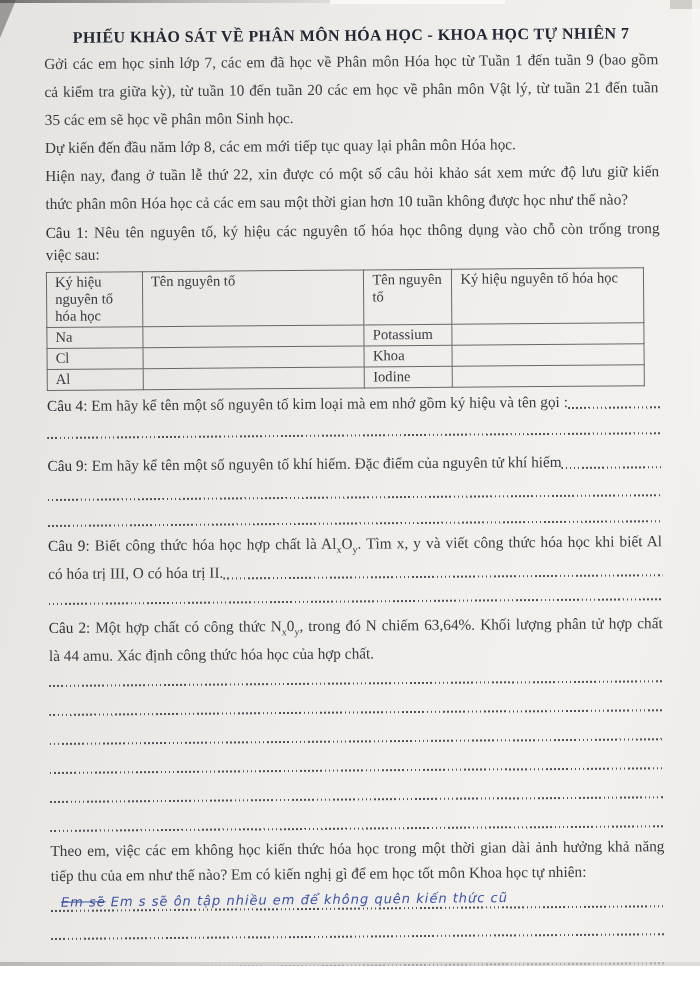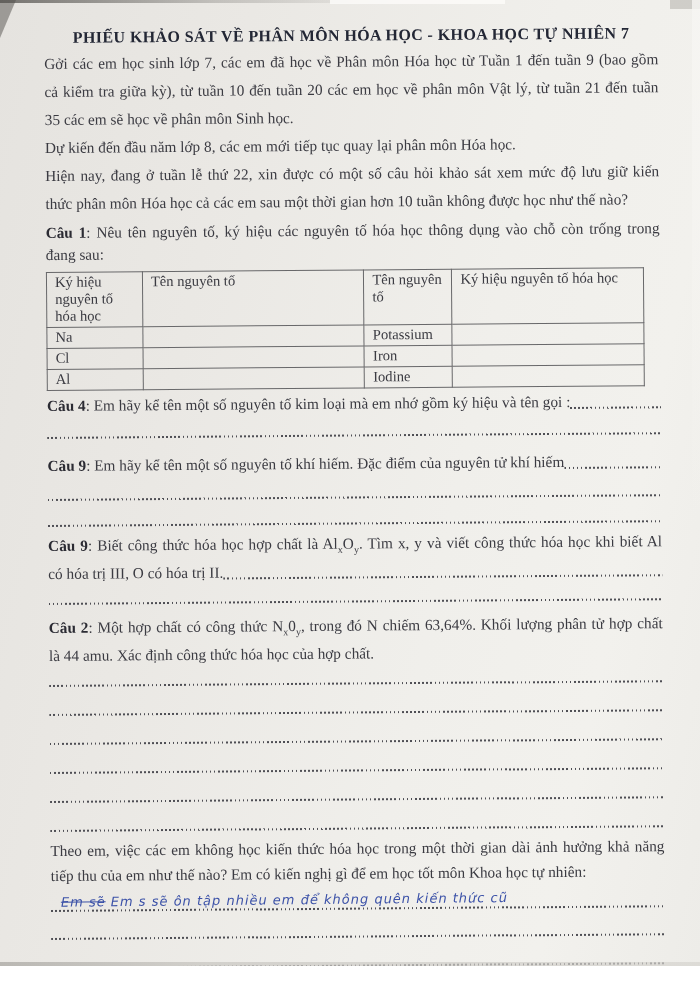--- a/index.html
+++ b/index.html
@@ -15,21 +15,21 @@
     font-size:15.3px;color:#3b3b42;
   }
   .doc-title{
     text-align:center;font-weight:bold;font-size:16px;color:#232735;
     letter-spacing:.4px;line-height:20px;height:20px;white-space:nowrap;
   }
   .para{line-height:28px;}
   .qpara{line-height:22px;}
   .jl{text-align:justify;text-align-last:justify;}
   .ll{text-align:left;text-align-last:left;}
-  .b{font-weight:bold;color:#2b2b33;}
+  .b{font-weight:normal;color:#2b2b33;}
   .rich sub{font-size:10px;}
   .flexline{display:flex;align-items:baseline;white-space:nowrap;}
   .leader{flex:1;min-width:12px;height:2px;align-self:flex-end;margin-bottom:4px;
     background:repeating-linear-gradient(90deg,#4e4e54 0 1.6px,transparent 1.6px 4.1px);}
   .dline{height:2px;width:100%;
     background:repeating-linear-gradient(90deg,#4e4e54 0 1.6px,transparent 1.6px 4.1px);}
   table.elements{border-collapse:collapse;width:598px;margin-top:6px;
     font-size:14.6px;color:#3b3b42;}
   table.elements td{border:1px solid #68686a;padding:1px 8px 2px 8px;vertical-align:top;line-height:17px;}
   table.elements .hdr td{height:34px;}
@@ -74,21 +74,21 @@
       <div class="ll">Dự kiến đến đầu năm lớp 8, các em mới tiếp tục quay lại phân môn Hóa học.</div>
     </div>
 
     <div class="para" style="margin-top:0">
       <div class="jl">Hiện nay, đang ở tuần lễ thứ 22, xin được có một số câu hỏi khảo sát xem mức độ lưu giữ kiến</div>
       <div class="ll">thức phân môn Hóa học cả các em sau một thời gian hơn 10 tuần không được học như thế nào?</div>
     </div>
 
     <div class="qpara" style="margin-top:4px">
       <div class="jl rich"><span class="b">Câu 1</span><span>: Nêu tên nguyên tố, ký hiệu các nguyên tố hóa học thông dụng vào chỗ còn trống trong</span></div>
-      <div class="ll rich"><span>đang sau:</span></div>
+      <div class="ll rich"><span>việc sau:</span></div>
     </div>
 
     <table class="elements">
       <colgroup>
         <col style="width:96px">
           <col style="width:222px">
           <col style="width:88px">
           <col style="width:192px">
       </colgroup>
       <tbody>
@@ -100,21 +100,21 @@
       </tr>
       <tr class="row">
         <td>Na</td>
         <td></td>
         <td>Potassium</td>
         <td></td>
       </tr>
       <tr class="row">
         <td>Cl</td>
         <td></td>
-        <td>Iron</td>
+        <td>Khoa</td>
         <td></td>
       </tr>
       <tr class="row">
         <td>Al</td>
         <td></td>
         <td>Iodine</td>
         <td></td>
       </tr>
     </tbody>
       </table>

